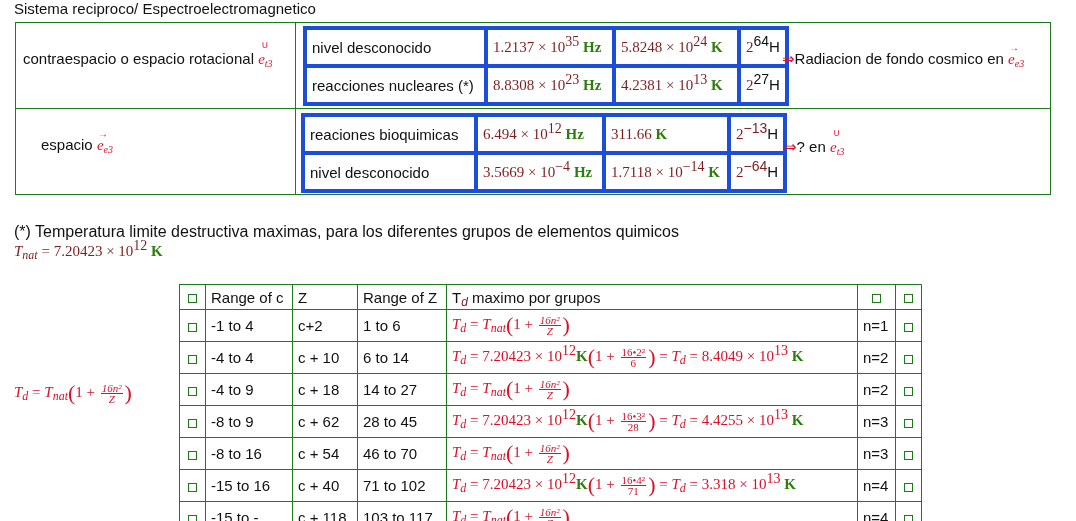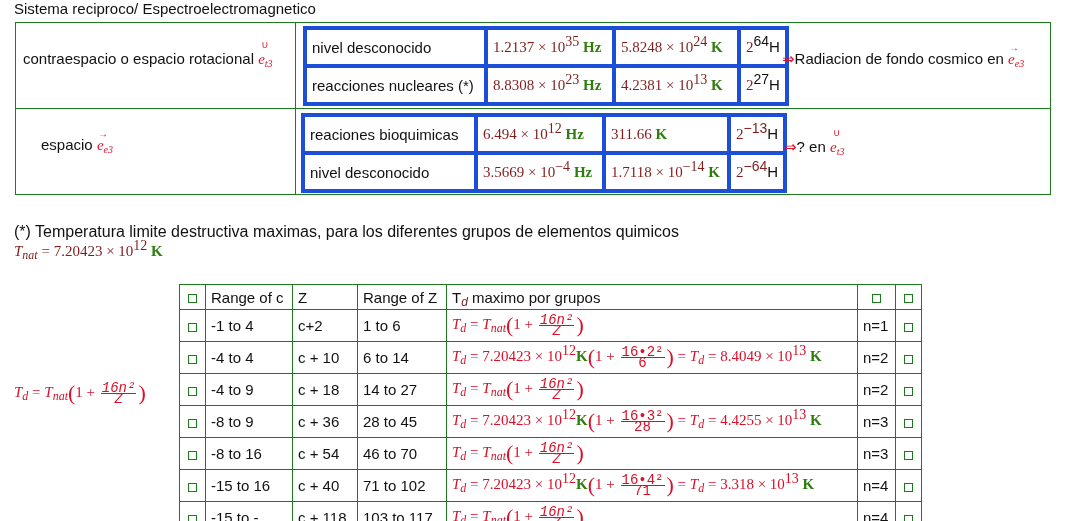--- a/index.html
+++ b/index.html
@@ -42,21 +42,21 @@
   .tnat { left: 14px; top: 243px; font-family: "Liberation Serif", serif; font-size: 15px; }
 
   table.groups { position: absolute; left: 155px; top: 284px; border-collapse: collapse; margin-left: 24px; }
   table.groups td {
     border: 1px solid #1d7a1d; height: 32px; padding: 0 5px; white-space: nowrap; font-size: 15px;
   }
   table.groups tr.hdr td { height: 25px; }
   .chk { display: inline-block; width: 9px; height: 9px; border: 1px solid #1d7a1d; vertical-align: middle; }
   td.cb { text-align: center; }
   .formula { font-family: "Liberation Serif", serif; font-size: 15px; color: #d8102a; }
-  .frac { display: inline-block; vertical-align: middle; text-align: center; font-size: 14px; line-height: 10px; margin: 0 2px; font-family: Liberation Mono, monospace; }
+  .frac { display: inline-block; vertical-align: middle; text-align: center; font-size: 11px; line-height: 10px; margin: 0 2px; }
   .frac .n { display: block; border-bottom: 1px solid #d8102a; padding: 0 1px; }
   .frac .d { display: block; }
   .paren { font-size: 22px; vertical-align: -3px; line-height: 0; }
   .sidef { left: 14px; top: 383px; }
 </style>
 </head>
 <body>
 
 <div class="abs title">Sistema reciproco/ Espectroelectromagnetico</div>
 
@@ -187,21 +187,21 @@
     <td>c + 18</td>
     <td>14 to 27</td>
     <td class="formula"><span class="ital">T</span><sub class="ital">d</sub> = <span class="ital">T</span><sub class="ital">nat</sub><span class="paren">(</span>1 + <span class="frac"><span class="n ital">16n²</span><span class="d ital">Z</span></span><span class="paren">)</span></td>
     <td>n=2</td>
     <td class="cb"><span class="chk"></span></td>
   </tr>
 
   <tr>
     <td class="cb"><span class="chk"></span></td>
     <td>-8 to 9</td>
-    <td>c + 36</td>
+    <td>c + 62</td>
     <td>28 to 45</td>
     <td class="formula"><span class="ital">T</span><sub class="ital">d</sub> = <span>7.20423 × 10</span><sup>12</sup><span class="grn">K</span><span class="paren">(</span>1 + <span class="frac"><span class="n">16•3²</span><span class="d">28</span></span><span class="paren">)</span> = <span class="ital">T</span><sub class="ital">d</sub> = <span>4.4255</span> × 10<sup>13</sup> <span class="grn">K</span></td>
     <td>n=3</td>
     <td class="cb"><span class="chk"></span></td>
   </tr>
 
   <tr>
     <td class="cb"><span class="chk"></span></td>
     <td>-8 to 16</td>
     <td>c + 54</td>

